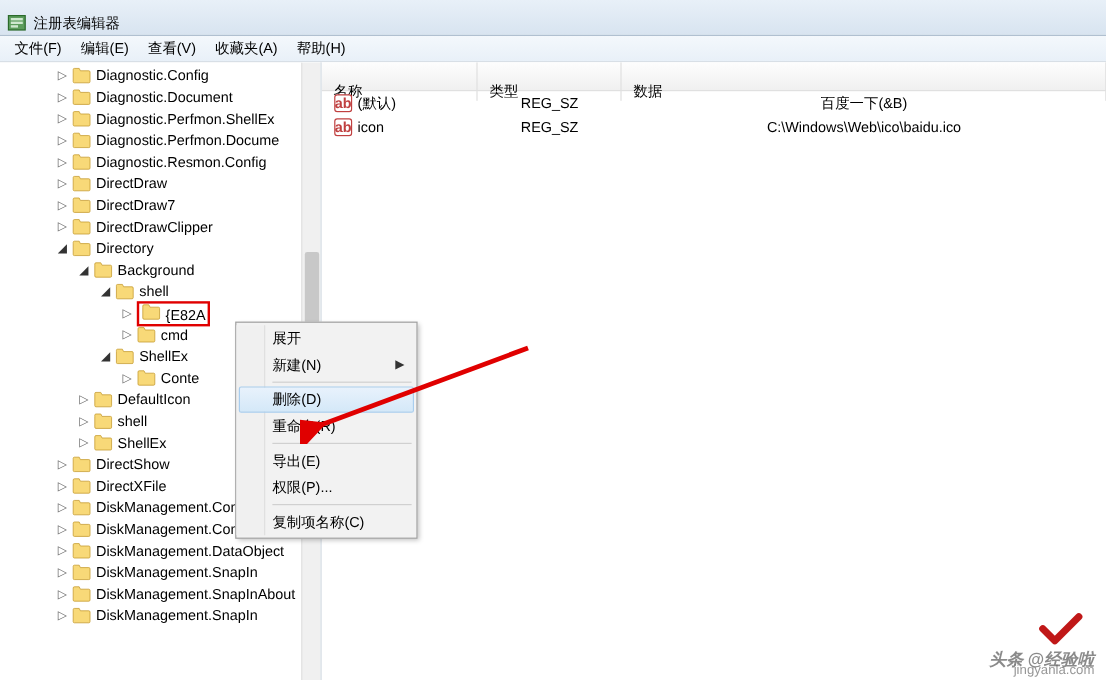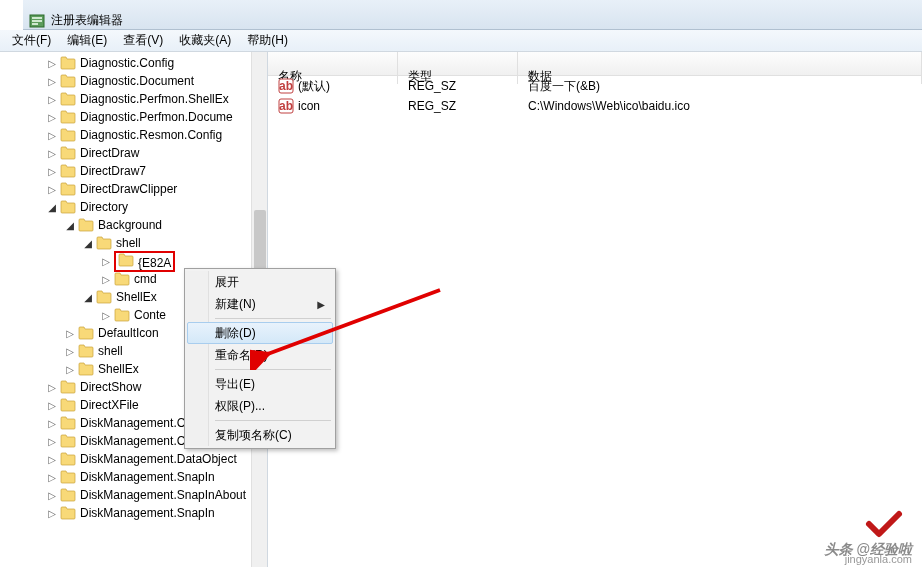--- a/index.html
+++ b/index.html
@@ -1,17 +1,17 @@
 <!DOCTYPE html>
 <html><head>
 <meta charset="utf-8">
 <style>
 * { margin: 0; padding: 0; box-sizing: border-box; font-family: "Microsoft YaHei", "SimSun", Tahoma, sans-serif; font-size: 12px; }
 body { background: #fff; width: 922px; height: 567px; overflow: hidden; position: relative; }
-.titlebar { height: 30px; background: linear-gradient(#e8f0f8, #d8e4f0); border-bottom: 1px solid #b0c0d0; display: flex; align-items: flex-end; padding: 0 6px; margin-left: 23px; }
+.titlebar { height: 30px; background: linear-gradient(#e8f0f8, #d8e4f0); border-bottom: 1px solid #b0c0d0; display: flex; align-items: flex-start; padding: 11px 6px; }
 .titlebar-icon { width: 16px; height: 16px; margin-right: 6px; }
 .titlebar-text { color: #000; }
 .menubar { height: 22px; background: linear-gradient(#f4f8fc, #e8f0f8); border-bottom: 1px solid #d0d8e0; display: flex; align-items: center; padding: 0 4px; }
 .menubar-item { padding: 16px 8px; cursor: default; }
 .content { display: flex; height: calc(100% - 52px); }
 .tree-panel { width: 268px; border-right: 1px solid #d0d8e0; overflow: hidden; position: relative; background: #fff; }
 .tree { padding: 2px 0; }
 .tree-row { display: flex; align-items: center; height: 18px; white-space: nowrap; cursor: default; }
 .expander { width: 12px; height: 12px; margin-right: 2px; display: inline-flex; align-items: center; justify-content: center; color: #6b6b6b; font-size: 10px; cursor: pointer; }
 .expander.expanded { color: #333; }
@@ -25,23 +25,23 @@
 .scrollbar-stub { position: absolute; right: 0; top: 0; width: 16px; height: 100%; background: #f0f0f0; border-left: 1px solid #e0e0e0; }
 .scroll-thumb { position: absolute; left: 2px; width: 12px; background: #c8c8c8; border-radius: 2px; }
 .list-panel { flex: 1; background: #fff; }
 .list-header { display: flex; height: 24px; border-bottom: 1px solid #e0e0e0; background: linear-gradient(#fdfdfd,#f0f0f0); }
 .list-col { padding: 16px 10px; border-right: 1px solid #e0e0e0; color: #000; }
 .col-name { width: 130px; }
 .col-type { width: 120px; }
 .col-data { flex: 1; }
 .list-rows { }
 .list-row { display: flex; align-items: center; height: 20px; }
-.list-row .cell { padding: 0 10px; }
+.list-row .cell { padding: 0 10px; text-align: center; }
 .reg-icon { width: 16px; height: 16px; margin-right: 4px; display: inline-flex; align-items: center; justify-content: center; }
-.context-menu { position: absolute; left: 184px; top: 268px; width: 152px; background: #f2f2f2; border: 1px solid #a0a0a0; box-shadow: 2px 2px 4px rgba(0,0,0,0.25); padding: 2px; z-index: 100; }
+.context-menu { position: absolute; left: 196px; top: 268px; width: 152px; background: #f2f2f2; border: 1px solid #a0a0a0; box-shadow: 2px 2px 4px rgba(0,0,0,0.25); padding: 2px; z-index: 100; }
 .cm-item { height: 22px; display: flex; align-items: center; padding: 0 20px 0 28px; cursor: default; position: relative; }
 .cm-item.highlighted { background: linear-gradient(#e8f2fc, #d4e8f8); border: 1px solid #a8cdee; border-radius: 2px; padding: 0 19px 0 27px; }
 .cm-item .arrow { position: absolute; right: 8px; font-size: 10px; color: #333; }
 .cm-sep { height: 1px; background: #d0d0d0; margin: 3px 2px 3px 28px; }
 .cm-gutter { position: absolute; left: 0; top: 2px; bottom: 2px; width: 24px; border-right: 1px solid #e0e0e0; background: #f0f0f0; }
 .red-arrow { position: absolute; z-index: 200; pointer-events: none; }
 .watermark { position: absolute; right: 10px; bottom: 8px; font-size: 14px; font-weight: bold; color: rgba(60,60,60,0.6); text-shadow: 1px 1px 0 #fff; font-style: italic; }
 .watermark-sub { position: absolute; right: 10px; bottom: 2px; font-size: 11px; color: rgba(80,80,80,0.6); }
 .watermark-check { position: absolute; right: 18px; bottom: 28px; }
 </style>

